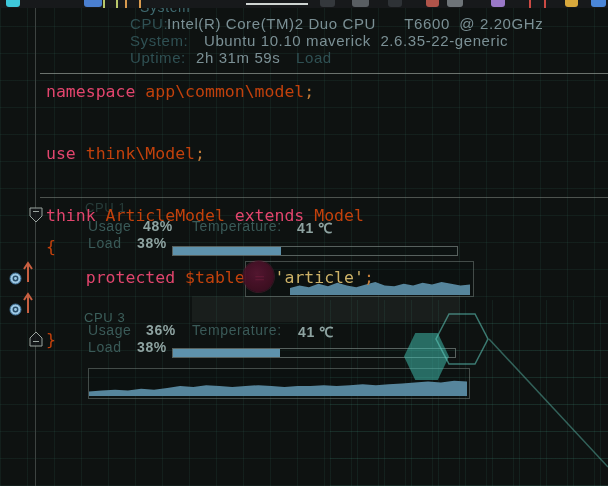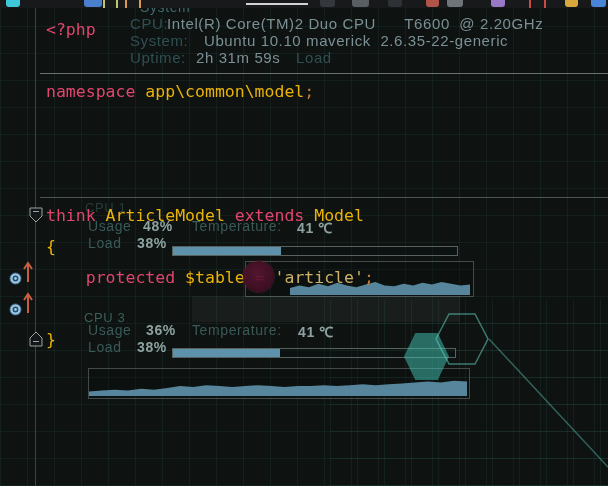--- a/index.html
+++ b/index.html
@@ -21,21 +21,21 @@
   #top-strip{position:absolute;top:0;left:0;width:608px;height:8px;background:#17191b;
     overflow:hidden;z-index:6;}
   .strip-icon{position:absolute;top:-3px;height:10px;border-radius:3px;}
   .strip-icon.line{top:3px;height:2px;border-radius:0;}
 
   
   .gutter-divider{position:absolute;left:35px;top:8px;bottom:0;width:1px;background:#3d4341;z-index:1;}
   #code{position:absolute;left:0;top:0;width:608px;height:486px;z-index:3;}
   .code-line{position:absolute;left:46px;height:31px;line-height:31px;white-space:pre;
     font-family:"DejaVu Sans Mono","Liberation Mono",monospace;font-size:16.5px;}
-  .tk-kw{color:#e2456d;} .tk-pl{color:#eab308;text-align:right;} .tk-pu{color:#c27c39;}
+  .tk-kw{color:#e2456d;} .tk-pl{color:#c2410c;text-align:right;} .tk-pu{color:#c27c39;}
   .tk-str{color:#cdb268;} .tk-tag{color:#e2456d;}
   .caret{display:inline-block;width:2px;height:18px;background:#ececec;vertical-align:-3px;margin-left:1px;}
   .active-line{position:absolute;left:192px;top:296px;width:268px;height:26px;
     background:rgba(215,228,222,.055);z-index:2;}
   #gutter{position:absolute;left:0;top:0;width:46px;height:486px;z-index:3;}
   .gut-item{position:absolute;}
 
   
   .hud{position:absolute;inset:0;z-index:1;pointer-events:none;border-radius:18px;}
   .hud span,.hud .hud-title,.hud .cpu-name{position:absolute;letter-spacing:.6px;}
@@ -138,22 +138,22 @@
       <polygon points="14,1 40,1 53,26 40,51 14,51 1,26" fill="none" stroke="rgba(96,205,192,0.55)" stroke-width="1.5"></polygon>
     </svg>
     <svg class="diag" width="608" height="486">
       <line x1="489" y1="339" x2="608" y2="467" stroke="rgba(96,195,180,0.45)" stroke-width="1.5"></line>
     </svg>
   </div>
 
   <div class="active-line"></div>
 
   <div id="code">
-      <div class="code-line" style="top: 14px;"><span class="tk-tag">&lt;?php</span></div>
       <div class="code-line" style="top: 76px;"><span class="tk-kw">namespace</span><span class="tk-pl"> app\common\model</span><span class="tk-pu">;</span></div>
+      <div class="code-line" style="top: 138px;"><span class="tk-kw">use</span><span class="tk-pl"> think\Model</span><span class="tk-pu">;</span></div>
       <div class="code-line" style="top: 200px;"><span class="tk-kw">think</span><span class="tk-pl"> ArticleModel </span><span class="tk-kw">extends</span><span class="tk-pl"> Model</span></div>
       <div class="code-line" style="top: 231px;"><span class="tk-pl">{</span></div>
       <div class="code-line" style="top: 262px;"><span class="tk-pl">    </span><span class="tk-kw">protected</span><span class="tk-pl"> $table </span><span class="tk-kw">=</span><span class="tk-pl"> </span><span class="tk-str">'article'</span><span class="tk-pu">;</span></div>
       <div class="code-line" style="top: 324px;"><span class="tk-pl">}</span></div>
     </div>
   <div id="gutter">
       <div class="gut-item" style="left: 29px; top: 207px;"><svg width="14" height="16">
           <path d="M1 1 H13 V9 L7 15 L1 9 Z" fill="rgba(20,24,26,0.85)" stroke="#9aa49f"></path>
           <line x1="4" y1="4.5" x2="10" y2="4.5" stroke="#9aa49f"></line>
         </svg></div>

